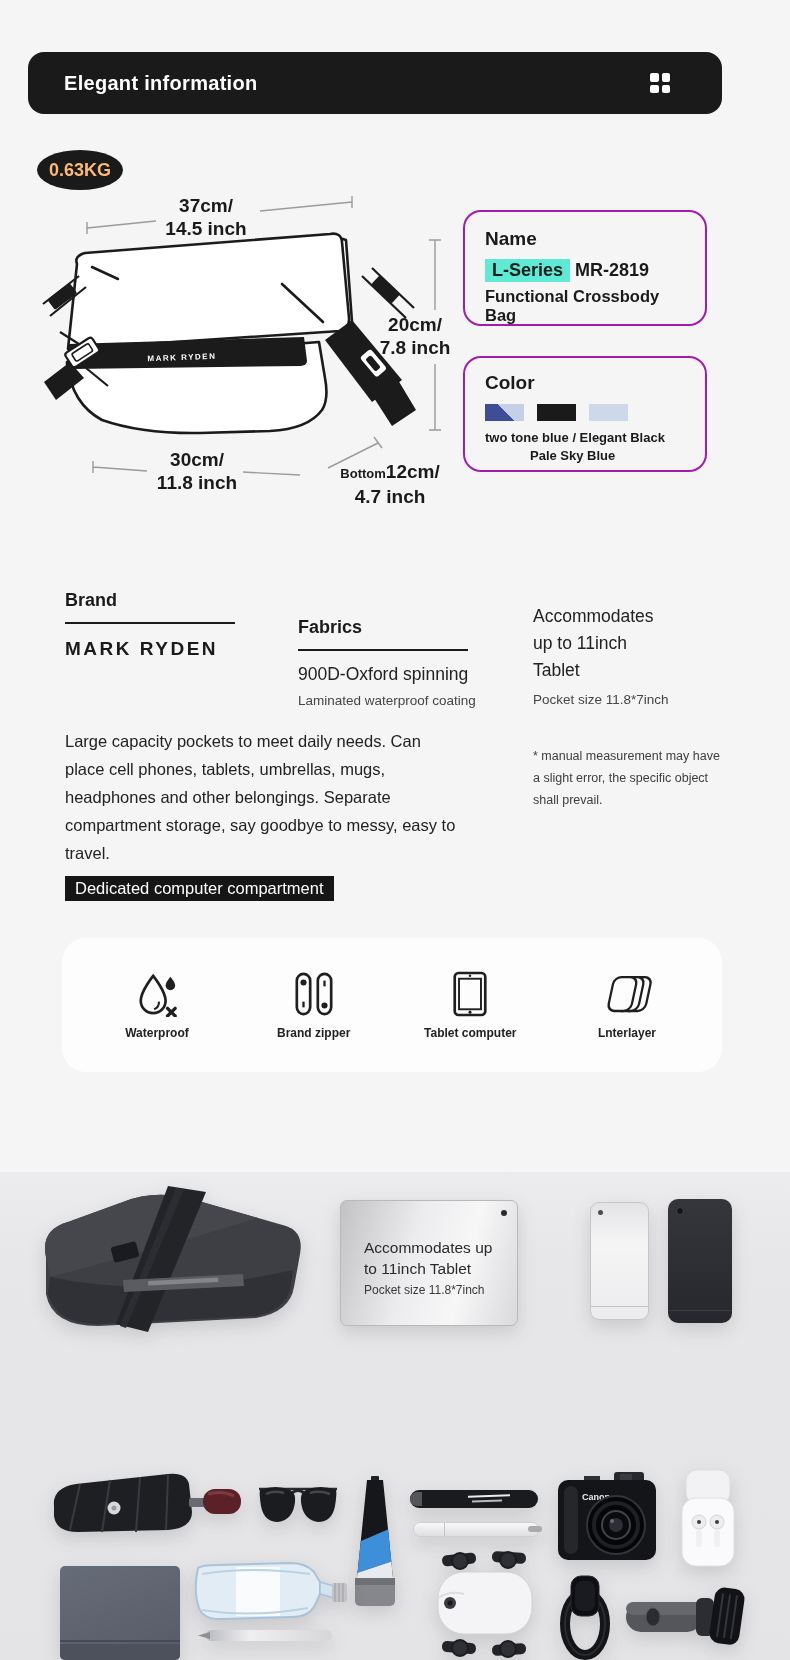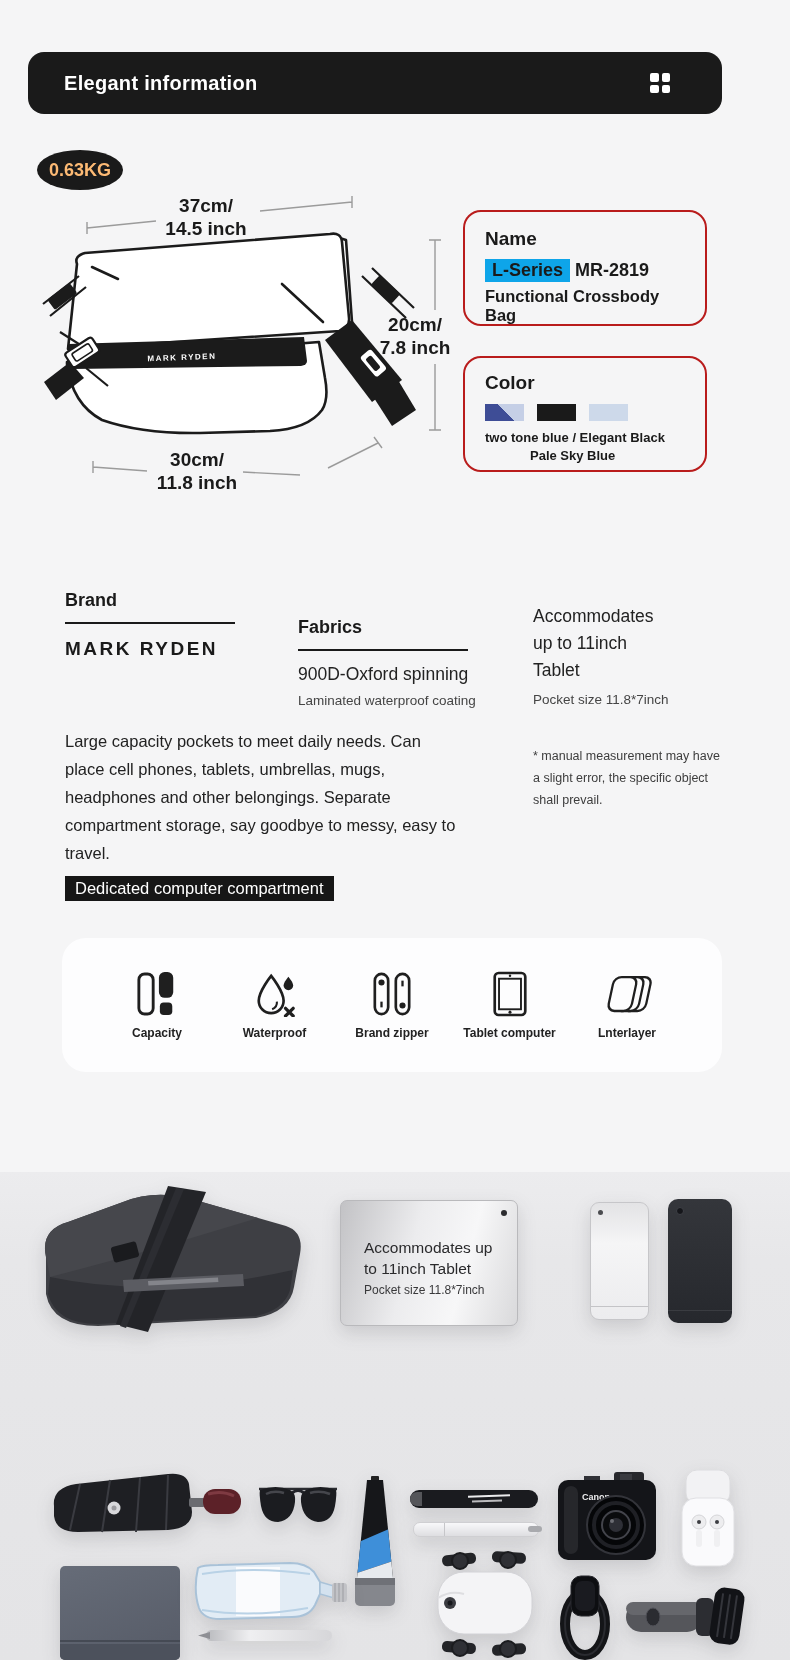--- a/index.html
+++ b/index.html
@@ -15,21 +15,21 @@
 
   
   .weight-badge{left:37px;top:150px;width:86px;height:40px;background:#1A1A1A;border-radius:50%;
                 color:#fdba74;font-size:18px;font-weight:bold;display:flex;align-items:center;justify-content:center;}
 
   
   .dim{font-size:19px;font-weight:bold;line-height:23px;text-align:center;color:#1a1a1a;}
   .dim small{font-size:13px;font-weight:bold;}
 
   
-  .card{border:2px solid #b91c1c;border-radius:18px;background:transparent;box-sizing:border-box;padding:16px 20px;}
+  .card{border:2px solid #a21caf;border-radius:18px;background:transparent;box-sizing:border-box;padding:16px 20px;}
   .name-card{left:463px;top:210px;width:244px;height:116px;}
   .color-card{left:463px;top:356px;width:244px;height:116px;padding-top:14px;}
   .card-title{font-size:19px;font-weight:bold;}
   .series-line{margin-top:9px;font-size:18px;font-weight:bold;}
   .series-hl{display:inline-block;padding:1px 7px;background:#38D9E7;}
   .product-line{margin-top:5px;font-size:16.5px;font-weight:bold;}
   .swatch-row{margin-top:10px;display:flex;gap:13px;}
   .swatch{width:39px;height:17px;}
   .color-cap{font-size:13px;font-weight:bold;line-height:16.5px;margin-top:9px;}
   .color-cap2{font-size:13px;font-weight:bold;line-height:16.5px;margin-top:1px;padding-left:45px;}
@@ -139,25 +139,29 @@
     <div>14.5 inch</div>
   </div>
   <div class="abs dim" style="left:369px;top:313px;width:92px">
     <div>20cm/</div>
     <div>7.8 inch</div>
   </div>
   <div class="abs dim" style="left:142px;top:448px;width:110px">
     <div>30cm/</div>
     <div>11.8 inch</div>
   </div>
+  <div class="abs dim" style="left:320px;top:460px;width:140px">
+    <div><small>Bottom</small><span>12cm/</span></div>
+    <div>4.7 inch</div>
+  </div>
 
   <div class="abs card name-card">
     <div class="card-title">Name</div>
     <div class="series-line">
-      <span class="series-hl" style="background: #0ea5e9;">L-Series</span>
+      <span class="series-hl" style="background: #5eead4;">L-Series</span>
       <span>MR-2819</span>
     </div>
     <div class="product-line">Functional Crossbody Bag</div>
   </div>
 
   <div class="abs card color-card">
     <div class="card-title">Color</div>
     <div class="swatch-row">
       <span class="swatch" style="background: linear-gradient(45deg, rgb(62, 77, 150) 52%, rgb(197, 207, 230) 52%);"></span>
       <span class="swatch" style="background: rgb(26, 26, 26);"></span>
@@ -186,28 +190,20 @@
     <div class="storage-badge">Dedicated computer compartment</div>
   </div>
 
   <div class="abs note" style="left:533px;top:745px;width:190px">
     <div>* manual measurement may have</div>
     <div>a slight error, the specific object</div>
     <div>shall prevail.</div>
   </div>
 
   <div class="abs features-card">
-    <div class="feat">
-      <svg width="42" height="46" viewBox="0 0 44 48">
-        <rect x="3" y="3" width="15" height="42" rx="6" fill="none" stroke="#1f1f1f" stroke-width="3"></rect>
-        <rect x="24" y="1" width="15" height="27" rx="6" fill="#1f1f1f"></rect>
-        <rect x="25" y="33" width="13" height="13" rx="4" fill="#1f1f1f"></rect>
-      </svg>
-      <div class="feat-label">Capacity</div>
-    </div>
     <div class="feat">
       <svg width="44" height="46" viewBox="0 0 46 48">
         <path d="M19,5 C19,5 6,21 6,31 a13,13 0 0 0 26,0 C32,21 19,5 19,5 Z" fill="none" stroke="#1f1f1f" stroke-width="2.8"></path>
         <path d="M25,32 a8,8 0 0 1 -5,8" fill="none" stroke="#1f1f1f" stroke-width="2.2"></path>
         <path d="M37,6 c0,0 -5,6 -5,9 a5,5 0 0 0 10,0 c0,-3 -5,-9 -5,-9 Z" fill="#1f1f1f"></path>
         <path d="M34,39 l8,8 M42,39 l-8,8" stroke="#1f1f1f" stroke-width="3.4" stroke-linecap="round"></path>
       </svg>
       <div class="feat-label">Waterproof</div>
     </div>
     <div class="feat">

